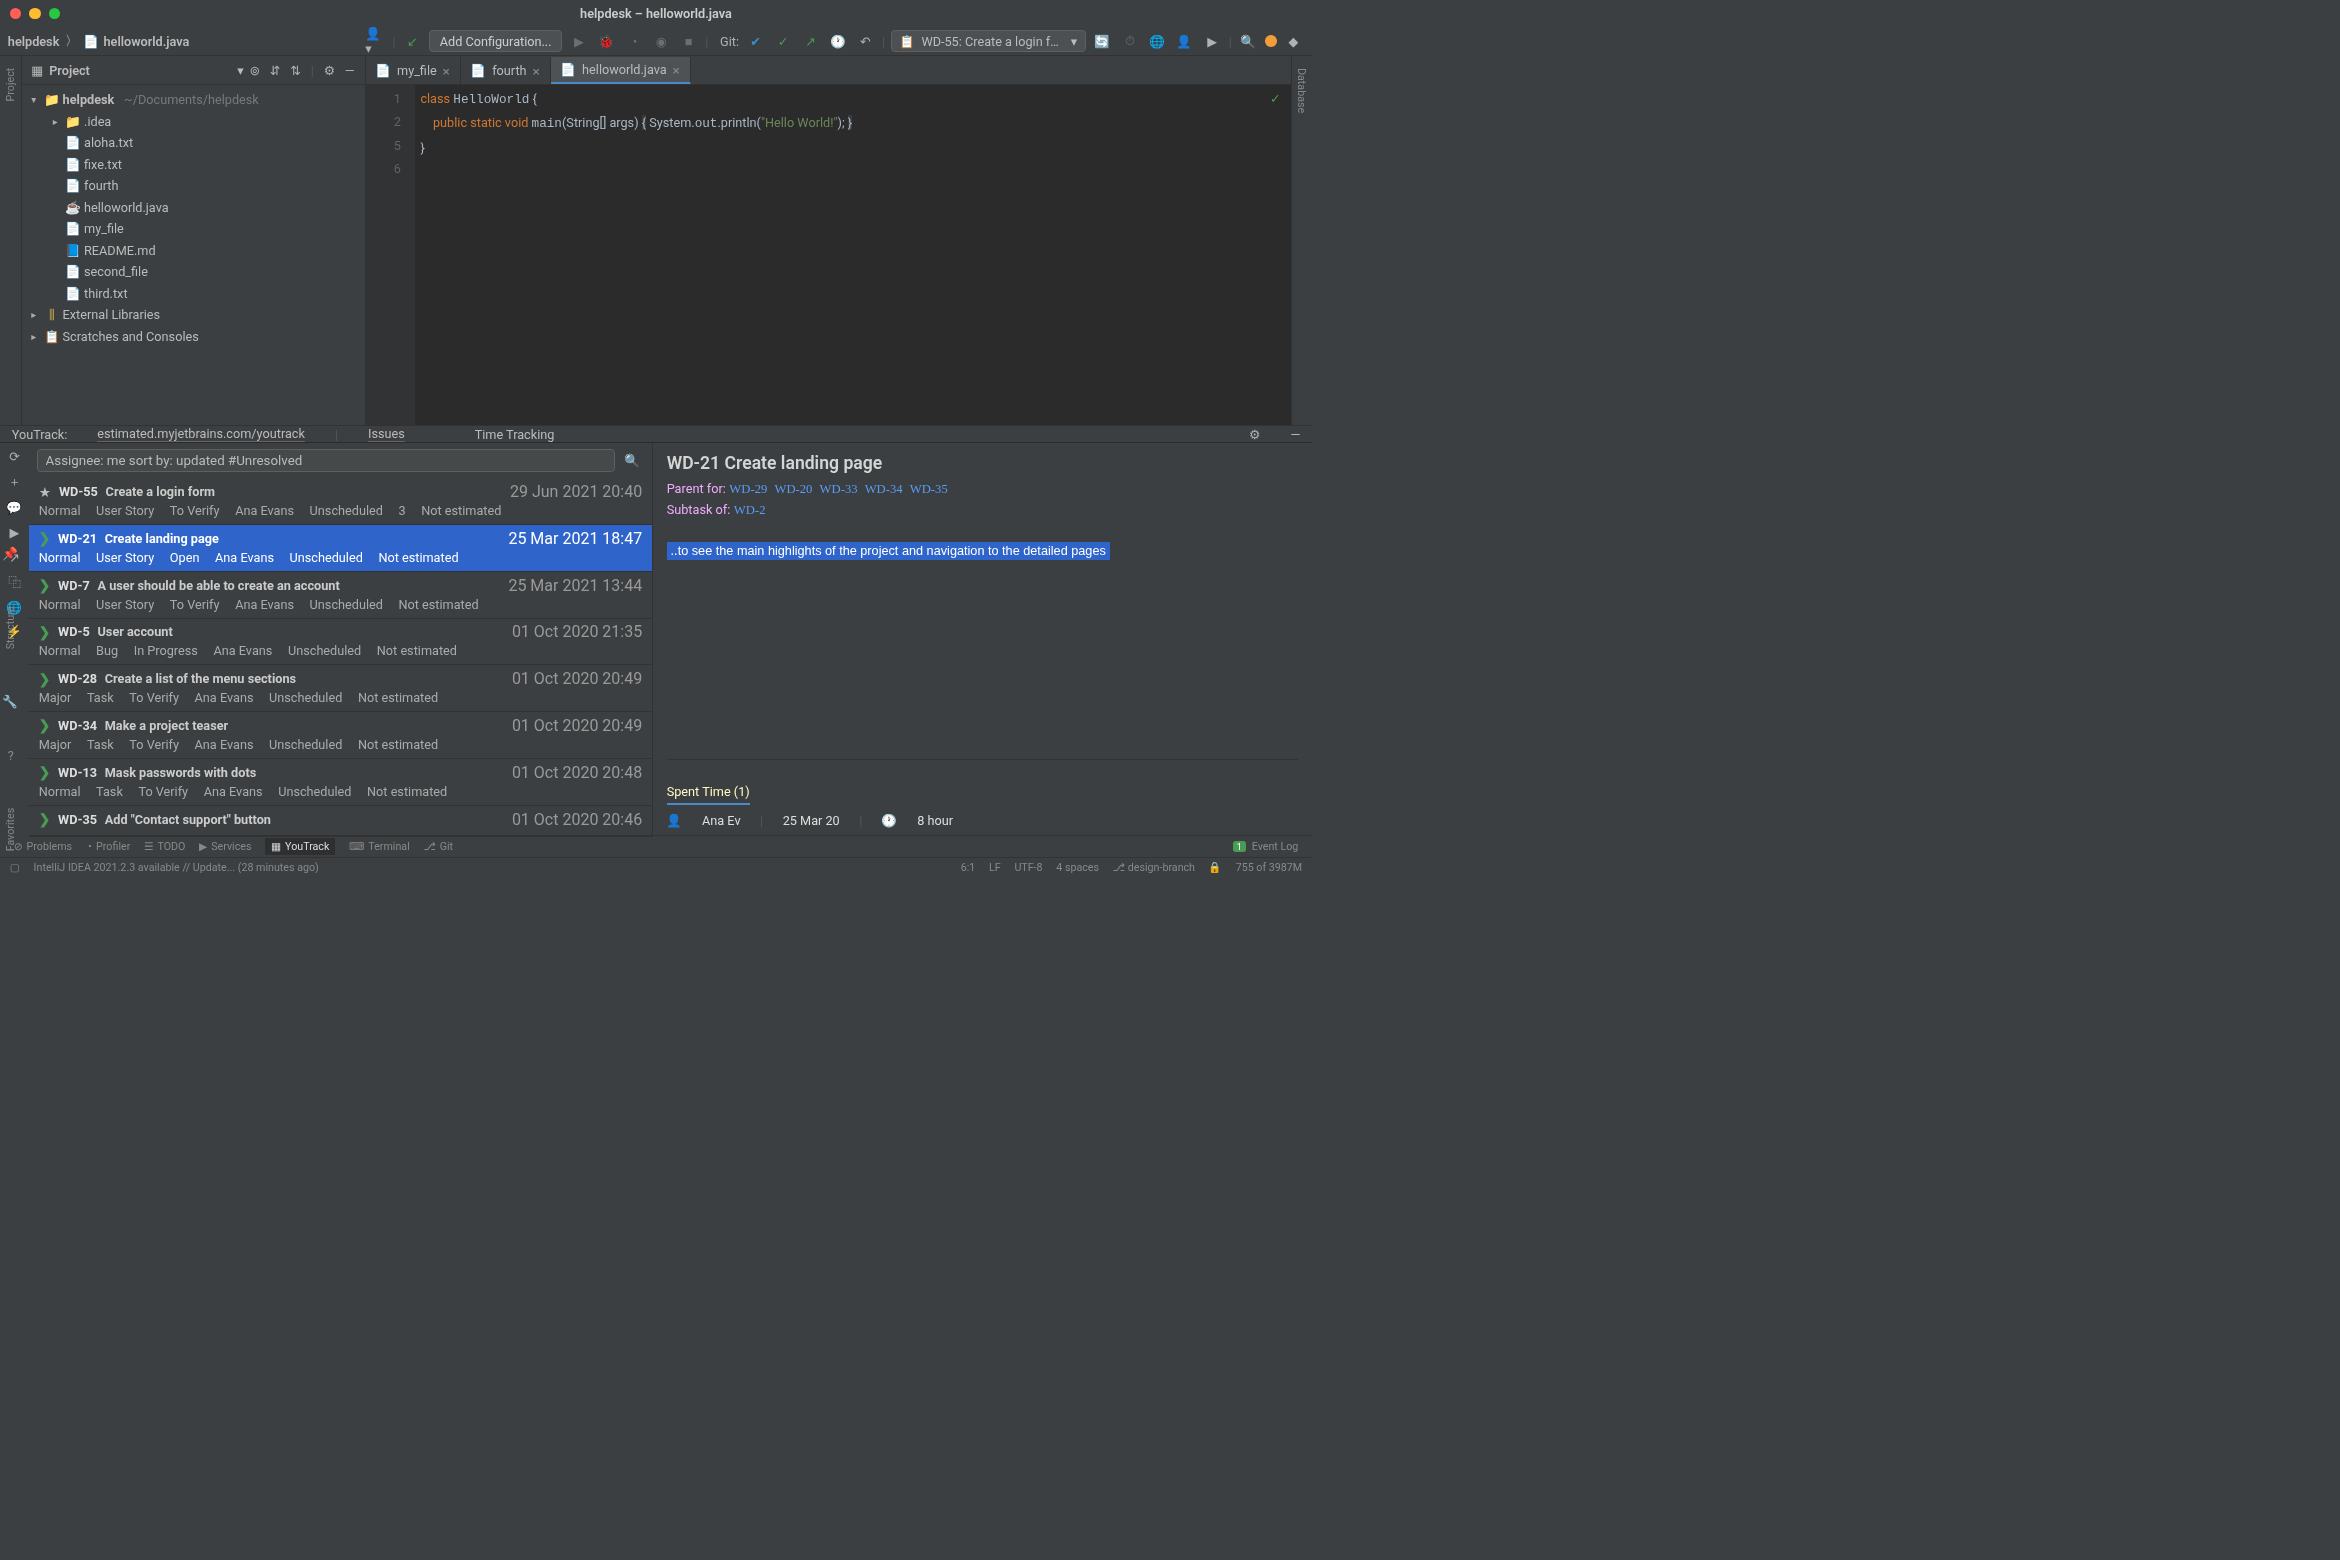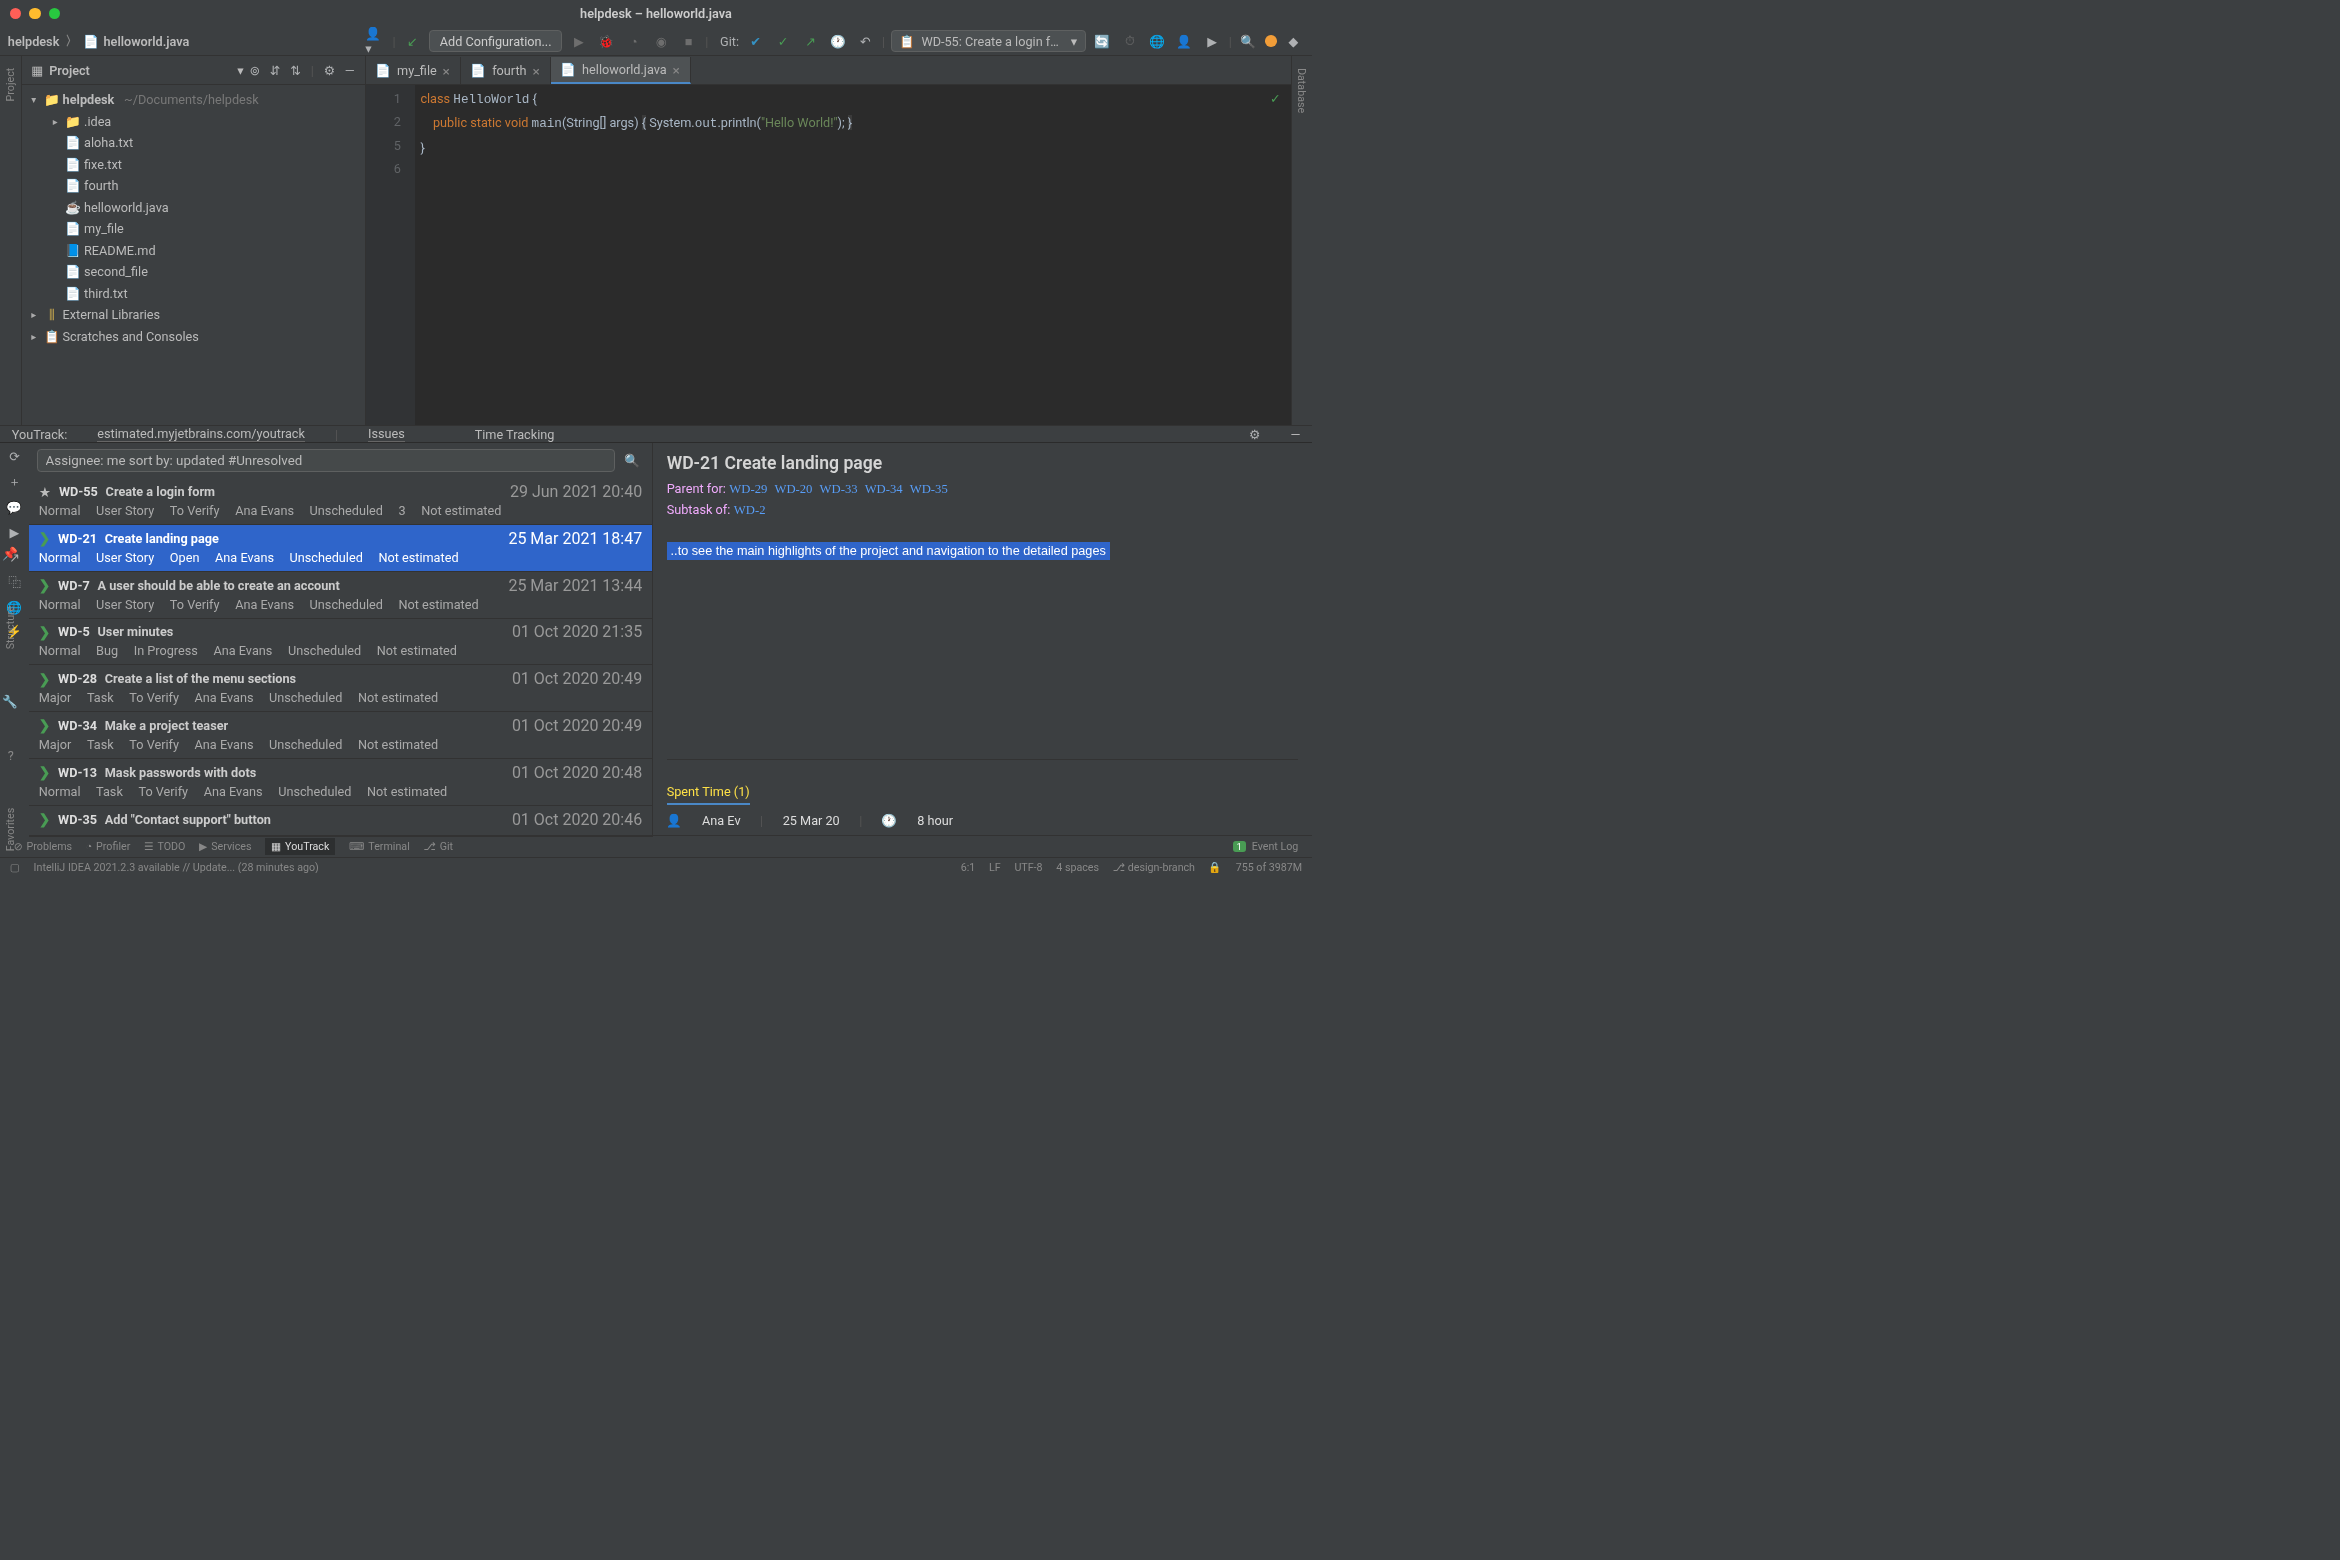--- a/index.html
+++ b/index.html
@@ -79,21 +79,21 @@
 .issue .date { margin-left: auto; color: #999; font-size: 16px; }
 .issue .attrs { display: flex; gap: 15.6px; color: #aaa; margin-top: 2px; }
 
 .yt-detail { flex: 1; padding: 9.8px 13.7px; display: flex; flex-direction: column; font-family: "JetBrains Mono", Menlo, monospace; }
 .yt-detail-title { font-size: 17.6px; color: #d5d5d5; font-weight: 600; margin-bottom: 7.8px; }
 .yt-links-row { font-family: -apple-system, sans-serif; margin-bottom: 5.9px; }
 .yt-links-row .lbl { color: #f0abfc; }
 .yt-links-row a { color: #589df6; text-decoration: none; margin-right: 3.9px; font-family: Liberation Serif, serif; }
 .yt-desc { margin-top: 17.6px; background: #2f65ca; color: #fff; padding: 2px 3.9px; font-family: -apple-system, sans-serif; display: inline-block; }
 .yt-spacer { flex: 1; }
-.yt-spent { font-family: -apple-system, sans-serif; color: #fde047; border-top: 1px solid #333; padding-top: 20px; }
+.yt-spent { font-family: -apple-system, sans-serif; color: #fef9c3; border-top: 1px solid #333; padding-top: 20px; }
 .yt-spent-tab { display: inline-block; border-bottom: 2.9px solid #4a88c7; padding: 3.9px 0; }
 .yt-meta { display: flex; gap: 19.5px; align-items: center; color: #ddd; padding-top: 7.8px; font-family: -apple-system, sans-serif; }
 .yt-meta .sep { color: #555; }
 .yt-meta .cut { max-width: 78px; overflow: hidden; white-space: nowrap; }
 
 .bottom-toolwindows { height: 21.5px; background: #3c3f41; border-top: 1px solid #323232; display: flex; align-items: center; gap: 13.7px; padding: 0 13.7px; font-size: 10.7px; color: #888; }
 .bottom-toolwindows .tw { display: flex; align-items: center; gap: 3.9px; cursor: pointer; }
 .bottom-toolwindows .tw.active { color: #ddd; background: #2d2f30; padding: 2px 5.9px; }
 .bottom-toolwindows .right { margin-left: auto; display: flex; align-items: center; gap: 5.9px; }
 .badge-green { background: #499c54; color: #fff; border-radius: 2.9px; padding: 0 3.9px; font-size: 9.8px; }
@@ -367,21 +367,21 @@
               <span>To Verify</span>
               <span>Ana Evans</span>
               <span>Unscheduled</span>
               <span>Not estimated</span>
             </div>
           </div>
           <div class="issue">
             <div class="issue-top">
               <span class="arrow">❯</span>
               <span class="issue-id">WD-5</span>
-              <span class="issue-title">User minutes</span>
+              <span class="issue-title">User account</span>
               <span class="date">01 Oct 2020 21:35</span>
             </div>
             <div class="attrs">
               <span>Normal</span>
               <span>Bug</span>
               <span>In Progress</span>
               <span>Ana Evans</span>
               <span>Unscheduled</span>
               <span>Not estimated</span>
             </div>

